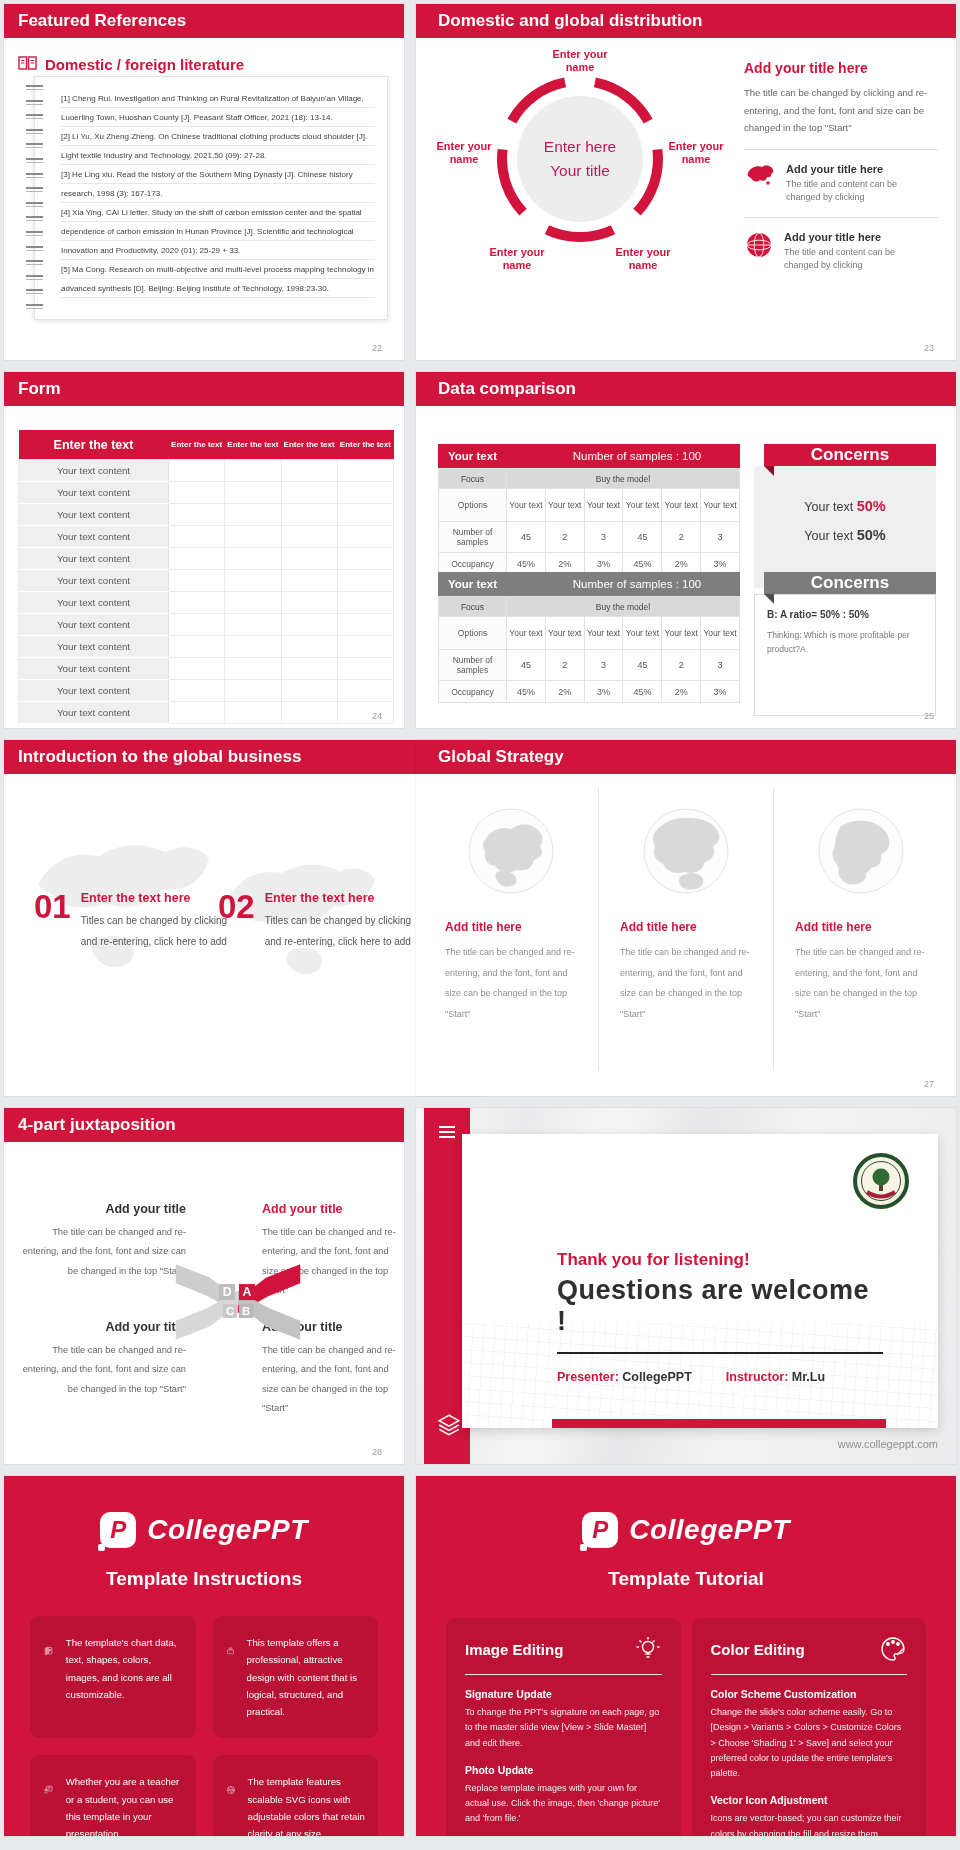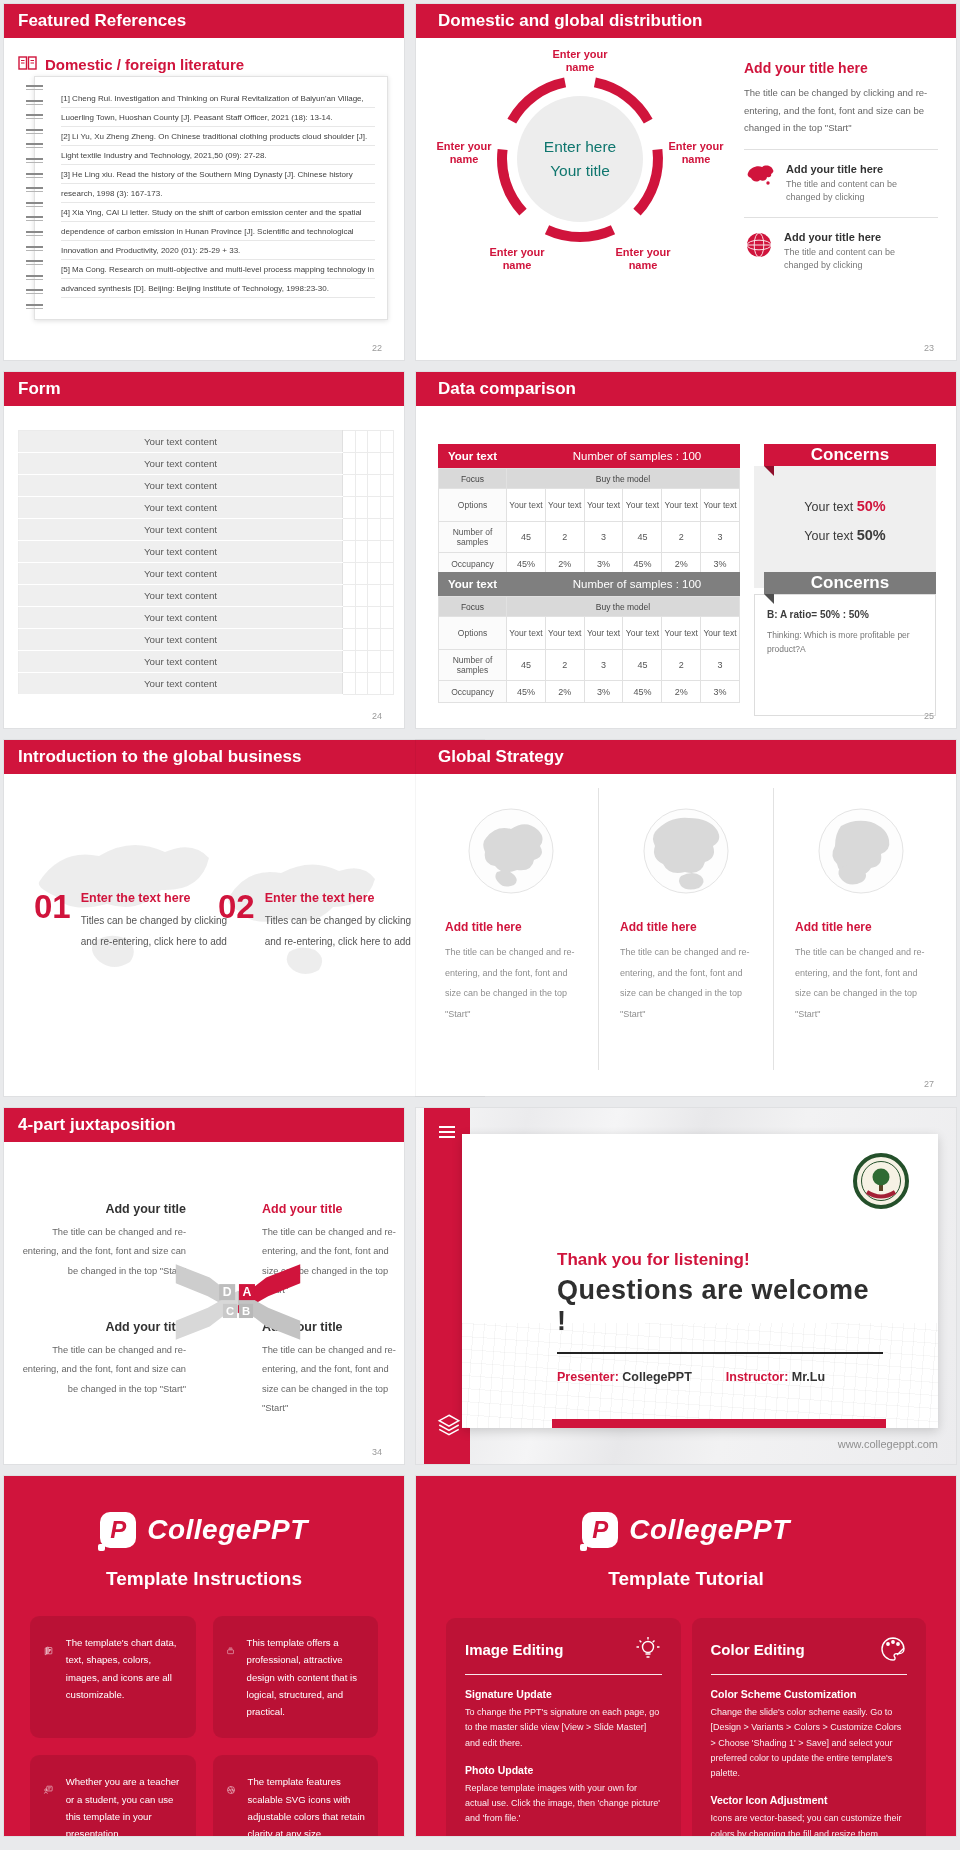--- a/index.html
+++ b/index.html
@@ -12,21 +12,21 @@
   
   .s22-head{display:flex;align-items:center;gap:8px;margin:18px 0 0 14px;color:#d0143c;font-weight:bold;font-size:15px}
   .s22-panel{position:absolute;left:30px;right:16px;top:72px;bottom:40px;background:#fff;border:1px solid #e2e2e2;box-shadow:0 1px 5px rgba(0,0,0,.13)}
   .spiral{position:absolute;left:-9px;top:8px;bottom:8px;width:17px;background:repeating-linear-gradient(to bottom,#8a8a8a 0 2px,transparent 2px 4px,#b5b5b5 4px 5px,transparent 5px 14.6px)}
   .refs{position:absolute;left:26px;right:12px;top:12px;bottom:10px;font-size:8px;color:#414141;line-height:19px;background:repeating-linear-gradient(to bottom,transparent 0 18px,#e7e7e7 18px 19px)}
   .refs p{margin:0}
 
   
   .diag{position:absolute;left:24px;top:44px;width:280px;height:266px}
   .diag svg{position:absolute;left:45px;top:16px}
-  .diag .core{position:absolute;left:77px;top:48px;width:126px;height:126px;border-radius:50%;background:#ededed;display:flex;flex-direction:column;align-items:center;justify-content:center;font-size:15.5px;color:#0f766e;line-height:1.55}
+  .diag .core{position:absolute;left:77px;top:48px;width:126px;height:126px;border-radius:50%;background:#ededed;display:flex;flex-direction:column;align-items:center;justify-content:center;font-size:15.5px;color:#be185d;line-height:1.55}
   .node{position:absolute;width:60px;text-align:center;font-size:11px;font-weight:bold;color:#d0143c;line-height:1.18}
   .n1{left:110px;top:0}.n2{left:-6px;top:92px}.n3{left:226px;top:92px}.n4{left:47px;top:198px}.n5{left:173px;top:198px}
   .s23-right{position:absolute;left:328px;top:56px;width:194px}
   .s23-right h3{margin:0 0 8px;font-size:14px;color:#d0143c}
   .s23-right .p{font-size:9.5px;color:#666;line-height:1.85}
   .hrline{border-top:1px solid #e0e0e0;margin:12px 0}
   .s23-item{display:flex;gap:10px;align-items:flex-start}
   .s23-item .tx b{display:block;font-size:11px;color:#333;margin:1px 0 3px}
   .s23-item .tx span{font-size:9px;color:#777;line-height:1.5;display:block;width:120px}
 
@@ -213,20 +213,27 @@
     </div>
     <div class="pagenum">23</div>
   </div>
 
   <div class="slide" style="left:4px;top:372px;width:400px;height:356px">
     <div class="bar l">
         <span>Form</span>
       </div>
     <table class="form-t">
       <tbody>
+          <tr>
+        <th class="big">Enter the text</th>
+        <th class="sm">Enter the text</th>
+        <th class="sm">Enter the text</th>
+        <th class="sm">Enter the text</th>
+        <th class="sm">Enter the text</th>
+      </tr>
       <tr>
             <td class="lab">Your text content</td>
             <td></td>
             <td></td>
             <td></td>
             <td></td>
           </tr>
       <tr>
             <td class="lab">Your text content</td>
             <td></td>
@@ -510,21 +517,21 @@
       <path d="M136,90 L100,76 L70,53 L70,38 L102,56 L136,70 Z" fill="#c3c3c3"></path>
       <rect x="50" y="31" width="17" height="17" fill="#bdbdbd"></rect>
         <rect x="71" y="31" width="17" height="17" fill="#d0143c"></rect>
       <rect x="54" y="52" width="15" height="15" fill="#c9c9c9"></rect>
         <rect x="71" y="52" width="15" height="15" fill="#b8b8b8"></rect>
       <text x="58.5" y="44" font-size="13" font-weight="bold" fill="#fff" text-anchor="middle">D</text>
       <text x="79.5" y="44" font-size="13" font-weight="bold" fill="#fff" text-anchor="middle">A</text>
       <text x="61.5" y="64" font-size="12" font-weight="bold" fill="#fff" text-anchor="middle">C</text>
       <text x="78.5" y="64" font-size="12" font-weight="bold" fill="#fff" text-anchor="middle">B</text>
     </svg>
-    <div class="pagenum">34</div>
+    <div class="pagenum">28</div>
   </div>
 
   <div class="slide tk" style="left:416px;top:1108px;width:540px;height:356px">
     <div class="tk-bar">
       <div class="tk-burger">
           <i></i>
           <i></i>
           <i></i>
         </div>
       <div class="tk-layers">

